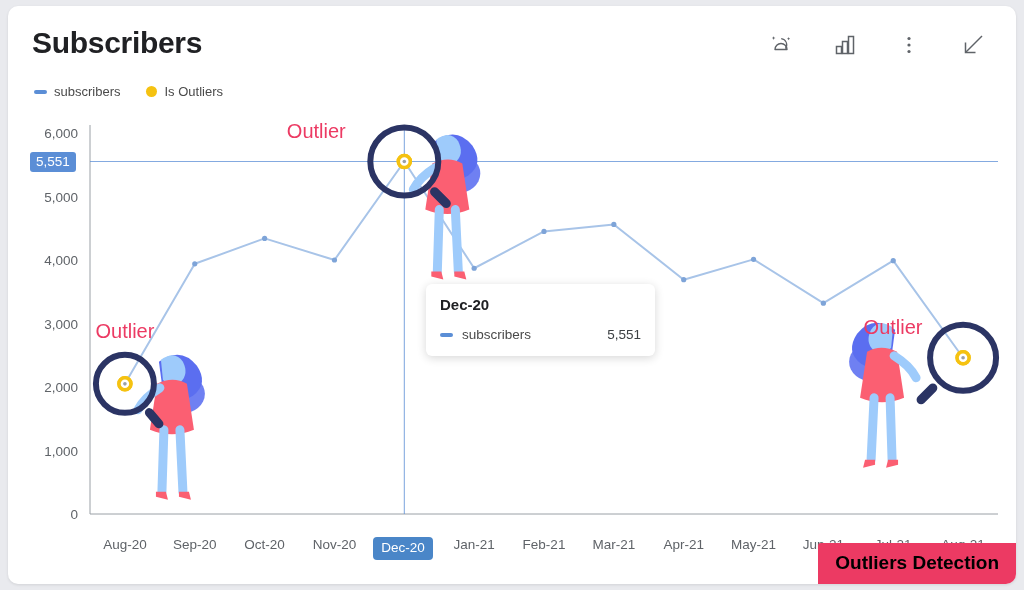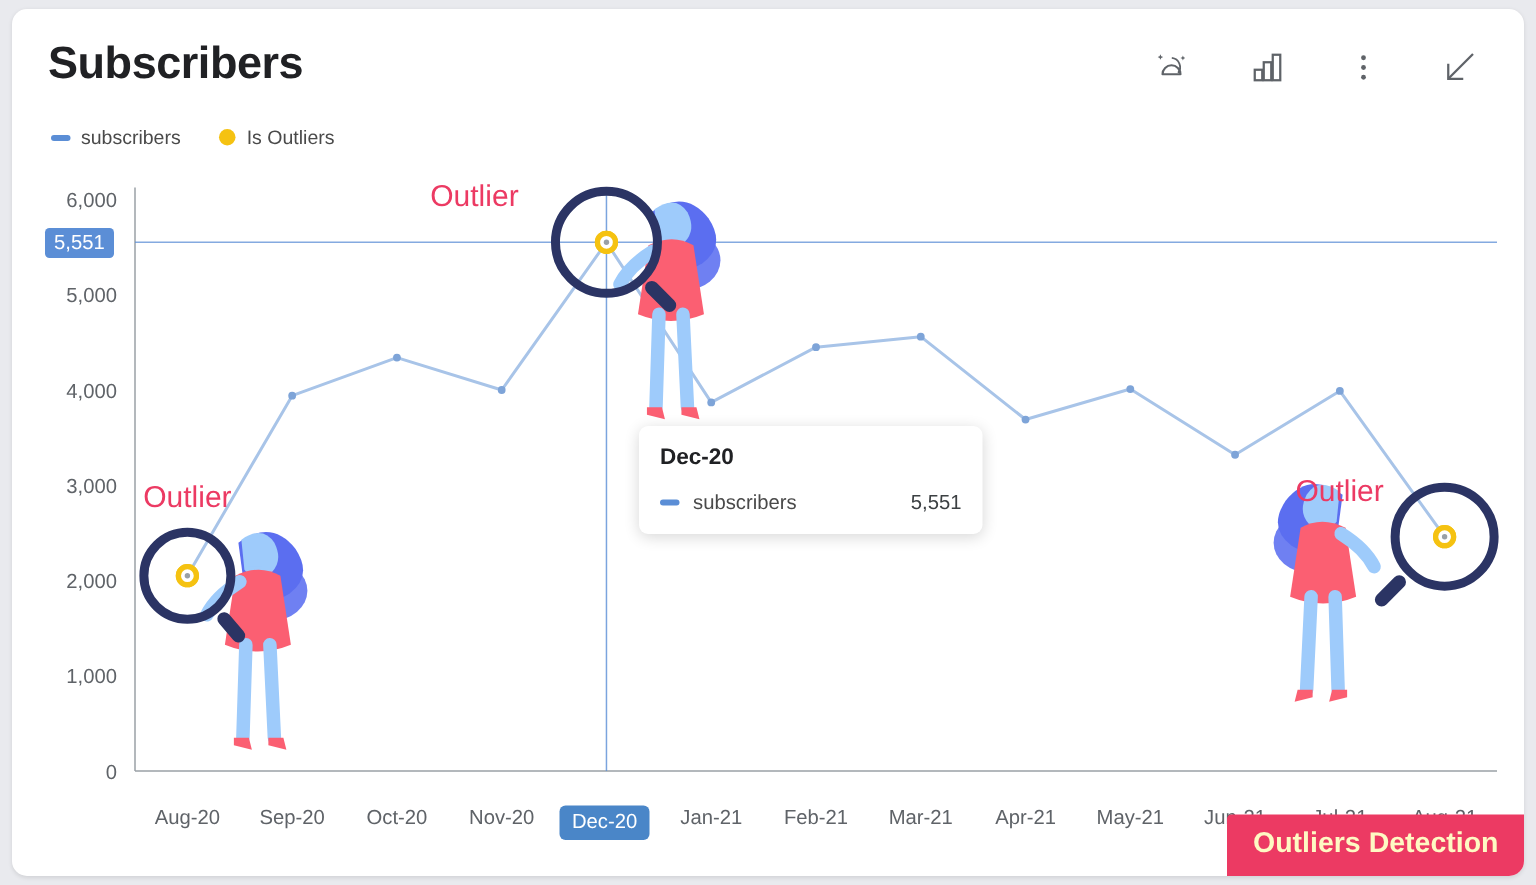--- a/index.html
+++ b/index.html
@@ -157,21 +157,21 @@
   }
   .tt-row .lg-dash { margin-right: 9px; }
   .tt-name { flex: 0 0 auto; }
   .tt-val { margin-left: auto; color: #3c4043; }
   
   .banner {
     position: absolute;
     right: 0px;
     bottom: 0px;
     background: #ec3a63;
-    color: #fef9c3;
+    color: #000000;
     font-size: 19px;
     font-weight: bold;
     padding: 9px 17px 10px 17px;
     border-radius: 3px 0 0 0;
     white-space: nowrap;
   }
 </style>
 </head>
 <body>
 

